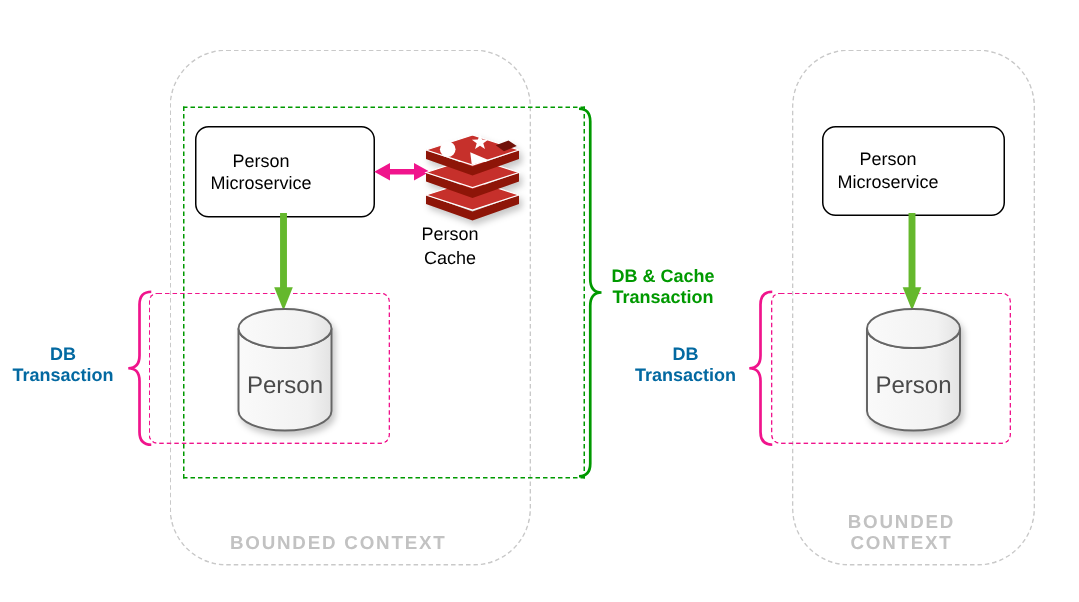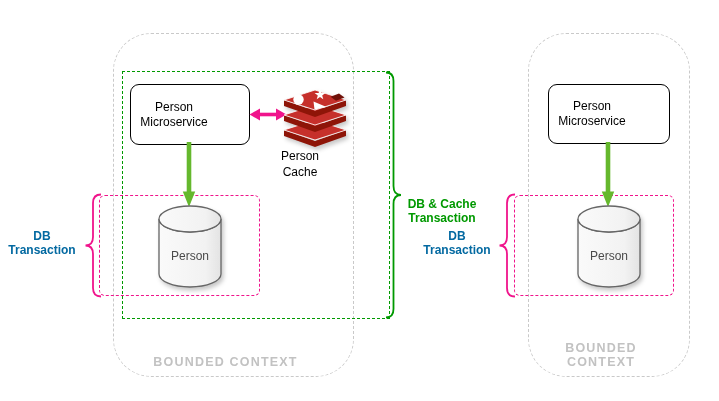--- a/index.html
+++ b/index.html
@@ -30,21 +30,21 @@
   }
   .node .inner{width:86px;}
 
   
   .lbl{display:flex;align-items:center;justify-content:center;text-align:center;
     font-size:12px;font-weight:700;line-height:1.18;}
   .lbl-green{color:#009900;}
   .lbl-magenta{color:#0369a1;}
   .lbl-plain{color:#000;font-weight:400;line-height:1.3;}
   .cyl-label{position:absolute;left:0;right:0;text-align:center;
-    font-size:12px;color:#4a4a4a;}
+    font-size:16px;color:#4a4a4a;}
 
   
   .brace-green{stroke:#009900;stroke-width:1.8;fill:none;}
   .brace-magenta{stroke:#f0148c;stroke-width:1.8;fill:none;}
   .garrow line{stroke:#65b82d;}
   .garrow path{fill:#65b82d;}
   .marrow line{stroke:#f0148c;}
   .marrow path{fill:#f0148c;}
   .shadowed{filter:drop-shadow(2px 3px 2px rgba(0,0,0,0.22));}
   .cyl-stroke{stroke:#666;stroke-width:1.3;}
@@ -57,21 +57,21 @@
   <div class="abs bc" style="left:113px;top:33px;width:239px;height:342px;">
     <div class="bc-label">BOUNDED CONTEXT</div>
   </div>
 
   <div class="abs green-box" style="left:122px;top:71px;width:266px;height:246px;"></div>
 
   <svg class="abs" style="left:386px;top:71px;" width="17" height="248" viewBox="0 0 17 248">
     <path class="brace-green" d="M0,1.5 Q7.5,1.5 7.5,10 L7.5,115 Q7.5,124 15,124 Q7.5,124 7.5,133 L7.5,238 Q7.5,246.5 0,246.5"></path>
   </svg>
 
-  <div class="abs lbl lbl-green" style="left:400px;top:172px;width:84px;height:38px;margin-top:20px;">DB &amp; Cache Transaction</div>
+  <div class="abs lbl lbl-green" style="left:400px;top:172px;width:84px;height:38px;">DB &amp; Cache Transaction</div>
 
   <div class="abs magenta-box" style="left:99px;top:195px;width:159px;height:99px;"></div>
 
   <svg class="abs" style="left:84px;top:193px;" width="17" height="105" viewBox="0 0 17 105">
     <path class="brace-magenta" d="M17,1.5 Q9,1.5 9,10 L9,44 Q9,52.5 1.5,52.5 Q9,52.5 9,61 L9,95 Q9,103.5 17,103.5"></path>
   </svg>
 
   <div class="abs lbl lbl-magenta" style="left:2px;top:226px;width:80px;height:34px;">DB Transaction</div>
 
   <div class="abs node" style="left:130px;top:84px;width:118px;height:59px;">

